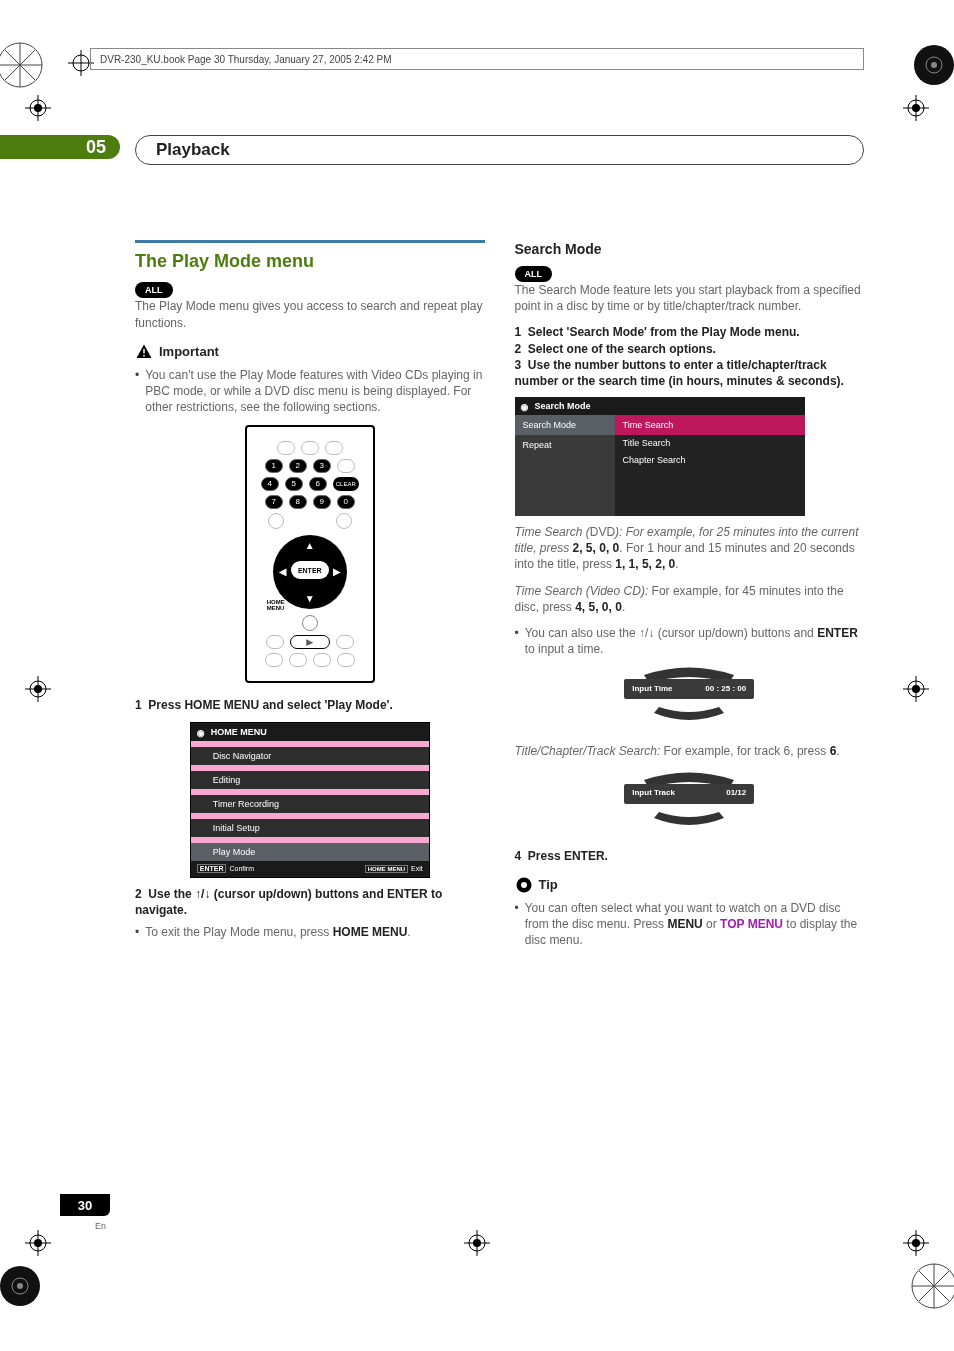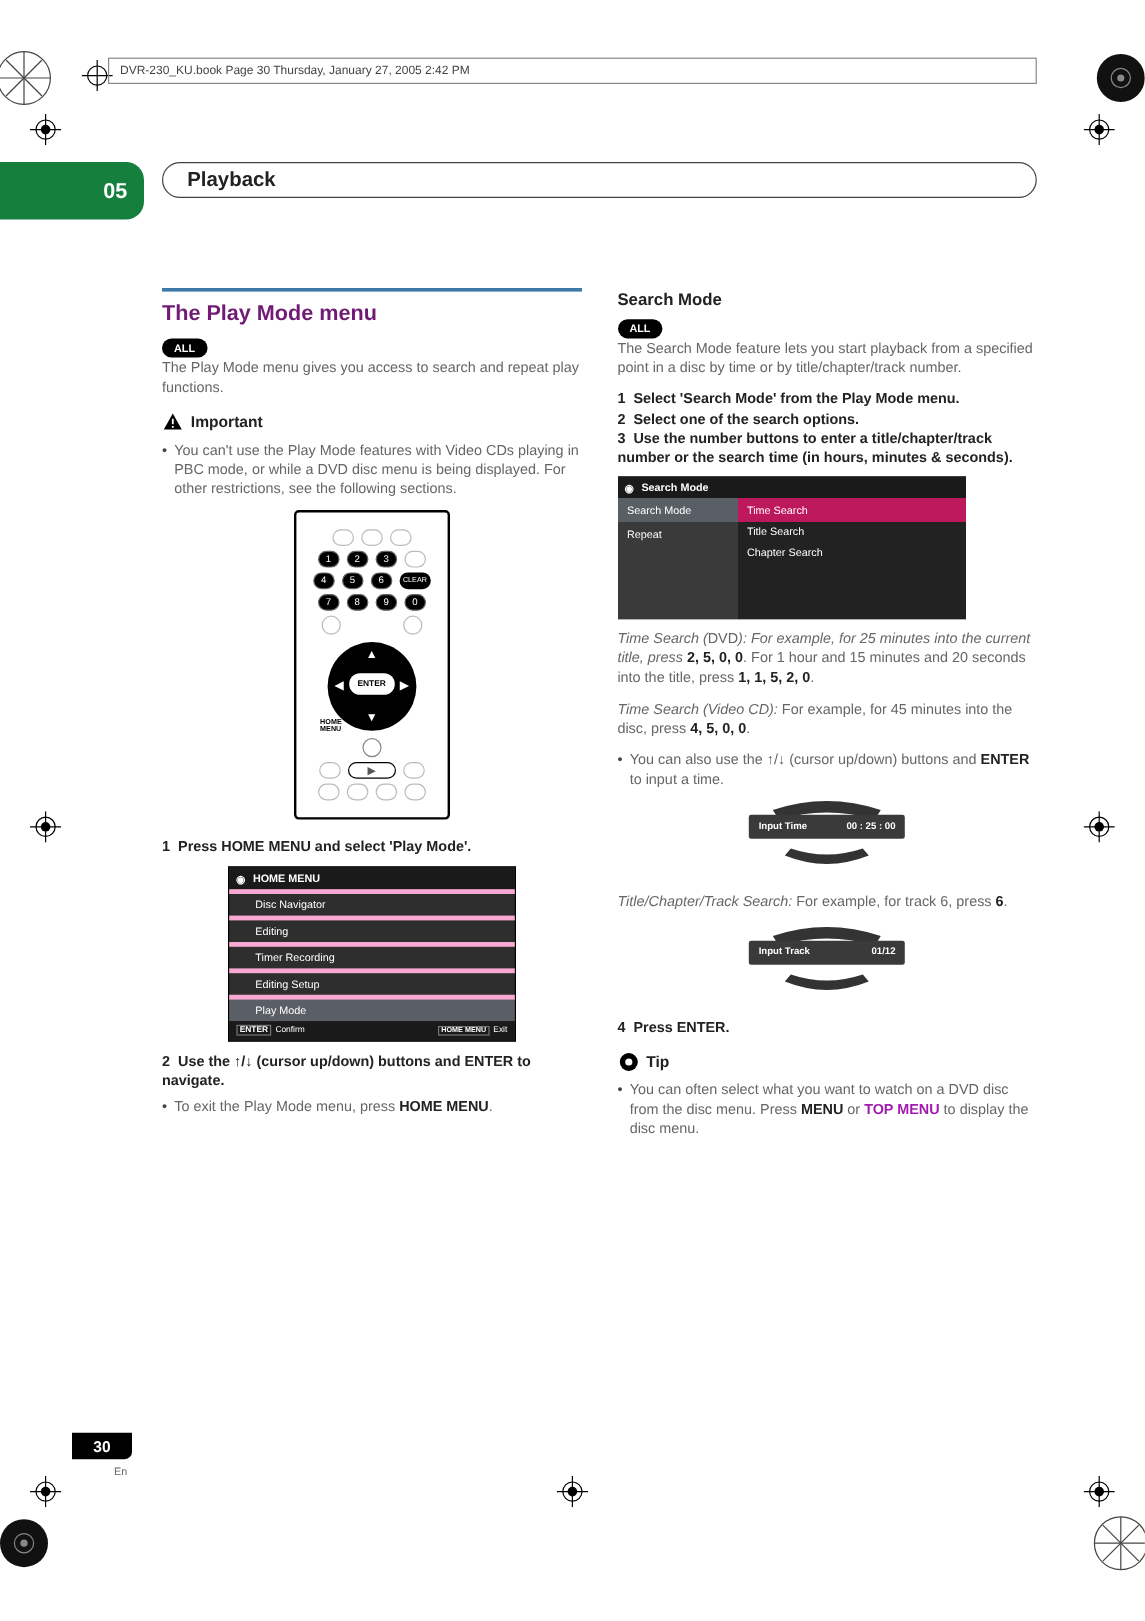--- a/index.html
+++ b/index.html
@@ -33,22 +33,22 @@
     font-size: 10px; color: #444;
   }
   .book-box {
     position: absolute;
     top: 48px; left: 90px; right: 90px;
     height: 22px; border: 0.5px solid #888;
   }
   .chapter-badge {
     position: absolute;
     top: 135px; left: 0;
-    width: 120px; height: 48px;
-    background: #15803d; color: #fff;
+    width: 120px; height: 24px;
+    background: #4d7c0f; color: #fff;
     border-radius: 0 15px 15px 0;
     display: flex; align-items: center; justify-content: flex-end;
     padding-right: 14px;
     font-weight: bold; font-size: 18px;
   }
   .chapter-title {
     position: absolute;
     top: 135px; left: 135px; right: 90px;
     height: 30px;
     border: 1px solid #444; border-radius: 15px;
@@ -57,21 +57,21 @@
     font-weight: bold; font-size: 17px; color: #222;
   }
   .content {
     position: absolute;
     top: 240px; left: 135px; right: 90px; bottom: 120px;
     display: flex; gap: 30px;
   }
   .col { flex: 1; font-size: 12px; line-height: 1.35; }
   .col-right { flex: 1; }
   .accent { height: 3px; background: #3b7aa6; margin-bottom: 4px; width: 100%; }
-  h2 { font-size: 18px; color: #701a75; margin: 6px 0 6px 0; font-weight: bold; }
+  h2 { font-size: 18px; color: #4d7c0f; margin: 6px 0 6px 0; font-weight: bold; }
   h3 { font-size: 14px; color: #222; margin: 0 0 4px 0; font-weight: bold; }
   .pill {
     display: inline-block; background: #000; color: #fff;
     font-size: 9px; font-weight: bold;
     padding: 2px 10px; border-radius: 9px; margin: 3px 0 0 0;
   }
   p { margin-bottom: 10px; color: #666; }
   .sect-head { display:flex; align-items:center; gap:6px; margin: 12px 0 6px 0;}
   .sect-head b { color:#222; font-size:13px; }
   .step { margin: 0 0; color:#222; }
@@ -96,21 +96,21 @@
   .dpad .ad{bottom:4px;left:32px;}
   .dpad .al{top:30px;left:6px;}
   .dpad .ar{top:30px;right:6px;}
   .homemenu{position:absolute;left:-6px;bottom:-2px;font-size:6px;color:#000;font-weight:bold;line-height:1;}
   .playbar{width:40px;height:14px;border:1px solid #000;border-radius:7px;display:flex;align-items:center;justify-content:center;font-size:9px;}
   .menu-shot {
     width: 240px; margin: 8px auto; background:#2e2e2e; color:#fff;
     font-size:9px; border:1px solid #000;
   }
   .menu-shot .hd{background:#1a1a1a;padding:3px 6px;font-weight:bold;display:flex;align-items:center;gap:4px;}
-  .menu-shot .row{padding:3px 6px 3px 22px;border-top:4px solid #f9a8d4;display:flex;align-items:center;gap:6px;}
+  .menu-shot .row{padding:3px 6px 3px 22px;border-top:6px solid #f9a8d4;display:flex;align-items:center;gap:6px;}
   .menu-shot .row.sel{background:#5a5f66;}
   .menu-shot .ft{background:#1a1a1a;padding:3px 6px;font-size:7px;display:flex;justify-content:space-between;}
   .mini-icon{width:10px;height:10px;display:inline-block;}
   .search-shot {
     width: 290px; margin: 8px 0; background:#2a2a2a; color:#fff; font-size:9px;
   }
   .search-shot .hd{padding:3px 6px;font-weight:bold;display:flex;align-items:center;gap:4px;background:#1a1a1a;}
   .search-shot .body{display:flex;}
   .search-shot .left{background:#3a3a3a;width:100px;}
   .search-shot .left .srow{padding:4px 8px;}
@@ -305,21 +305,21 @@
       <div class="row">
           <span>Disc Navigator</span>
         </div>
       <div class="row">
           <span>Editing</span>
         </div>
       <div class="row">
           <span>Timer Recording</span>
         </div>
       <div class="row">
-          <span>Editing Setup</span>
+          <span>Initial Setup</span>
         </div>
       <div class="row sel">
           <span>Play Mode</span>
         </div>
       <div class="ft">
           <span><b style="border:1px solid #777;padding:0 2px;margin-right:3px;">ENTER</b><span>Confirm</span></span>
           <span><b style="border:1px solid #777;padding:0 2px;margin-right:3px;font-size:6px;">HOME MENU</b><span>Exit</span></span>
         </div>
     </div>
 

